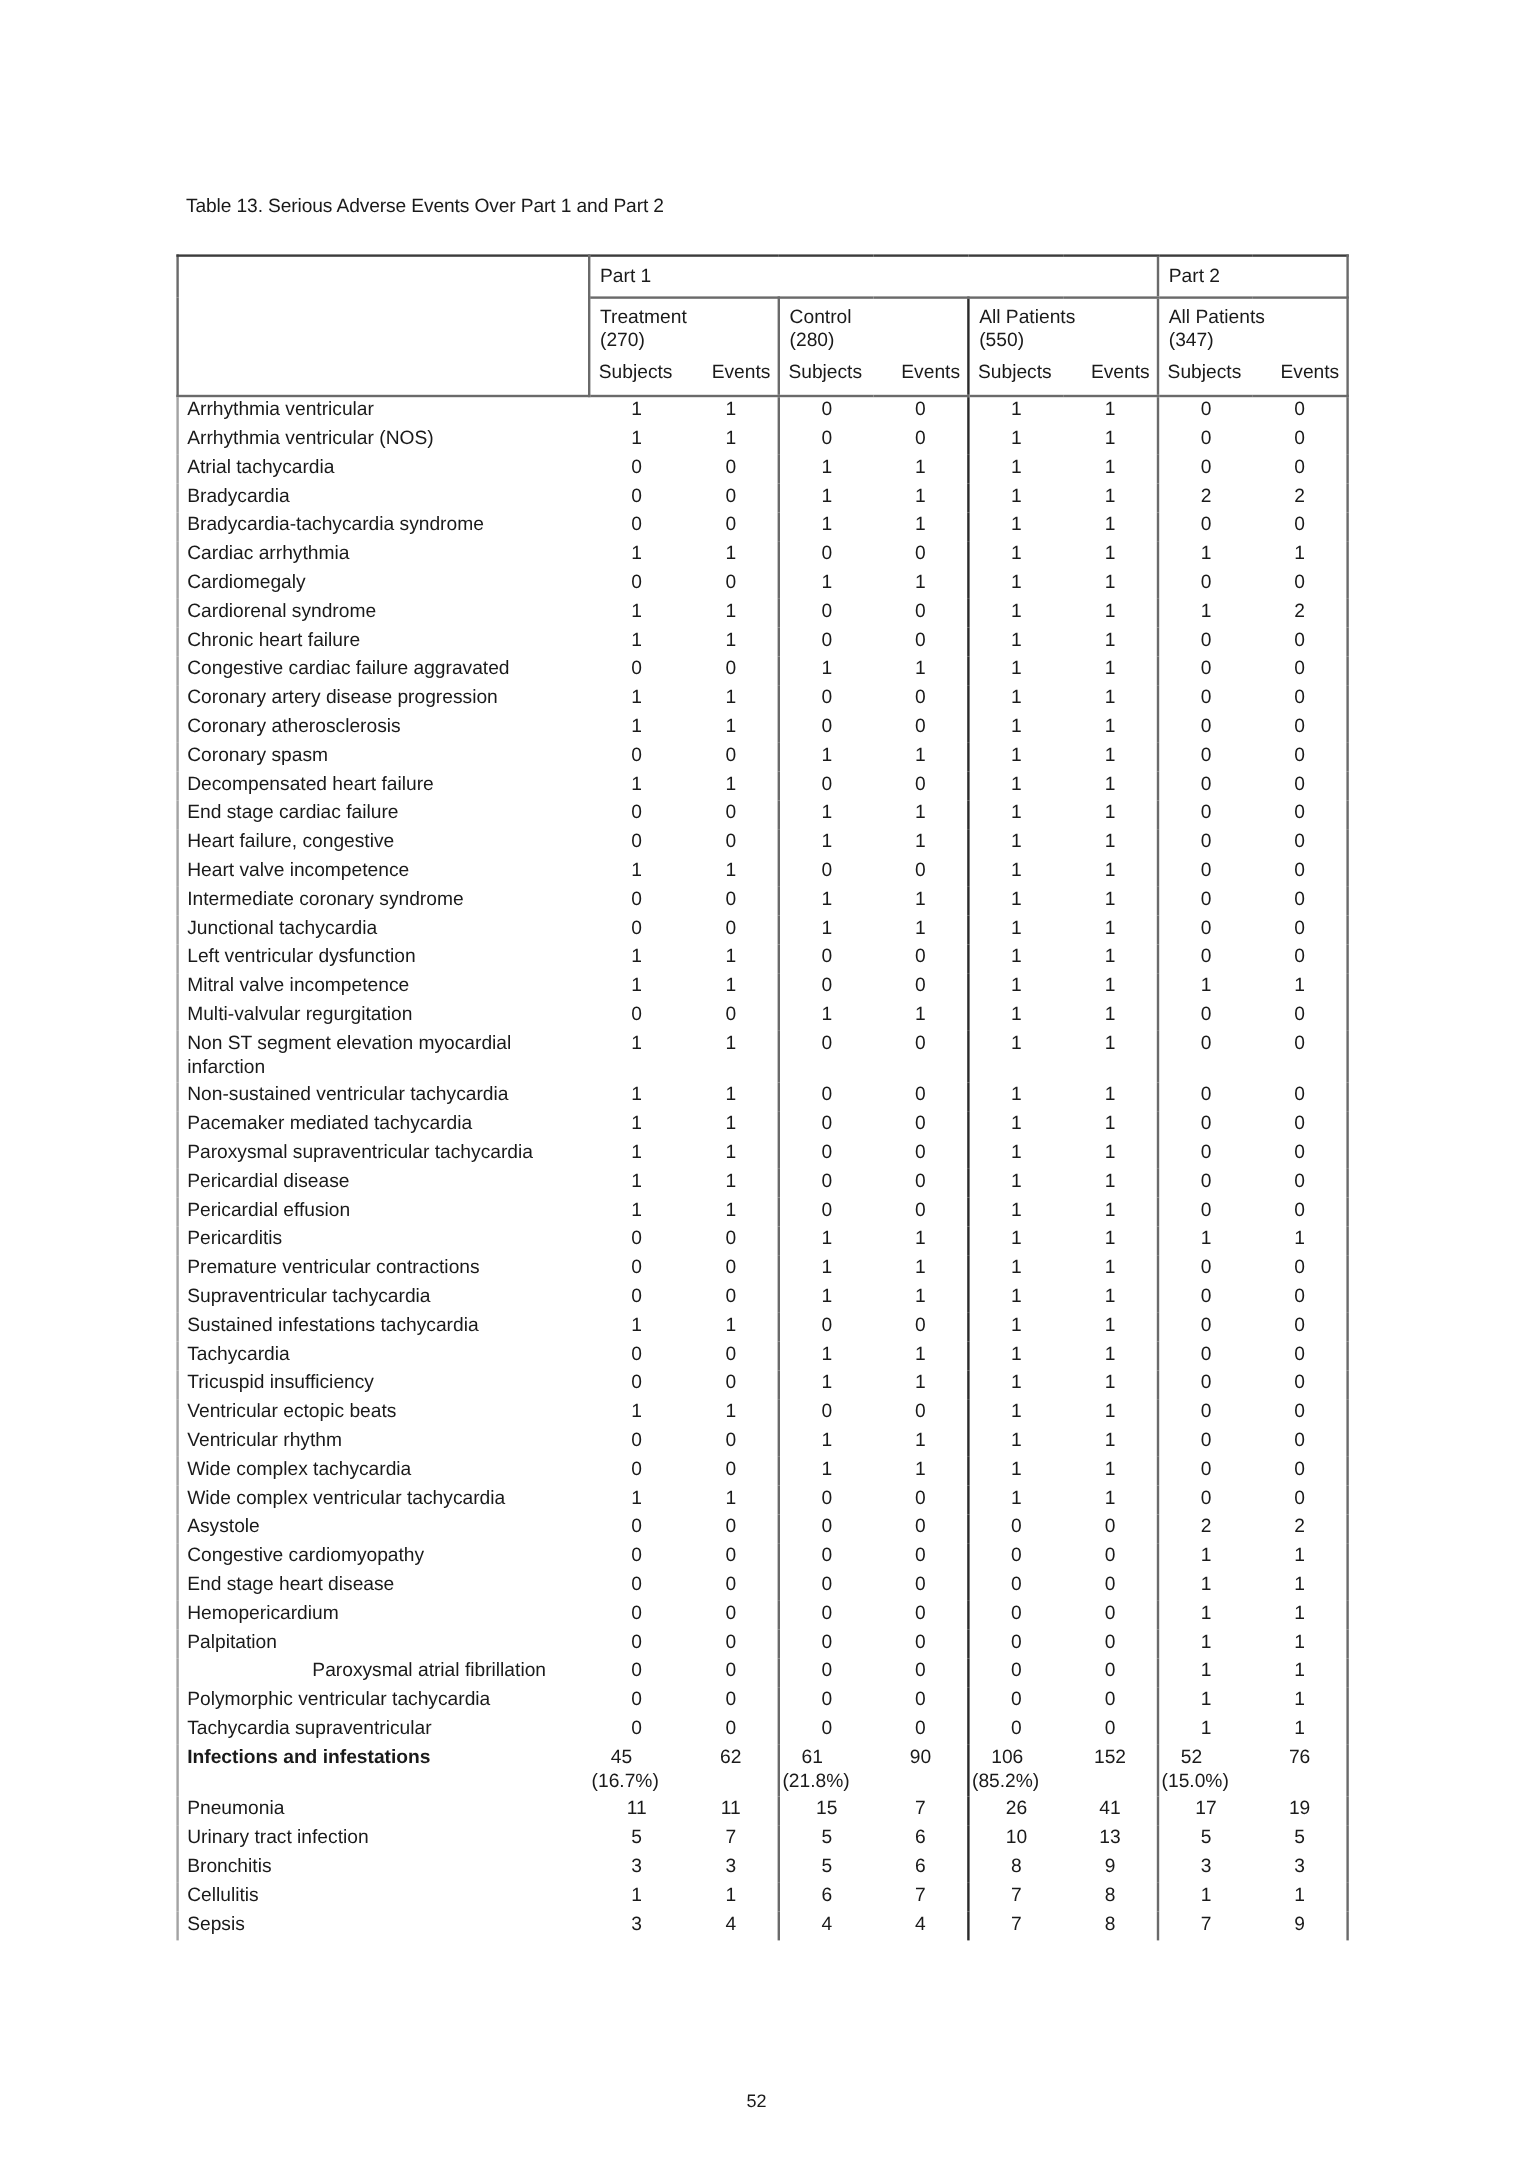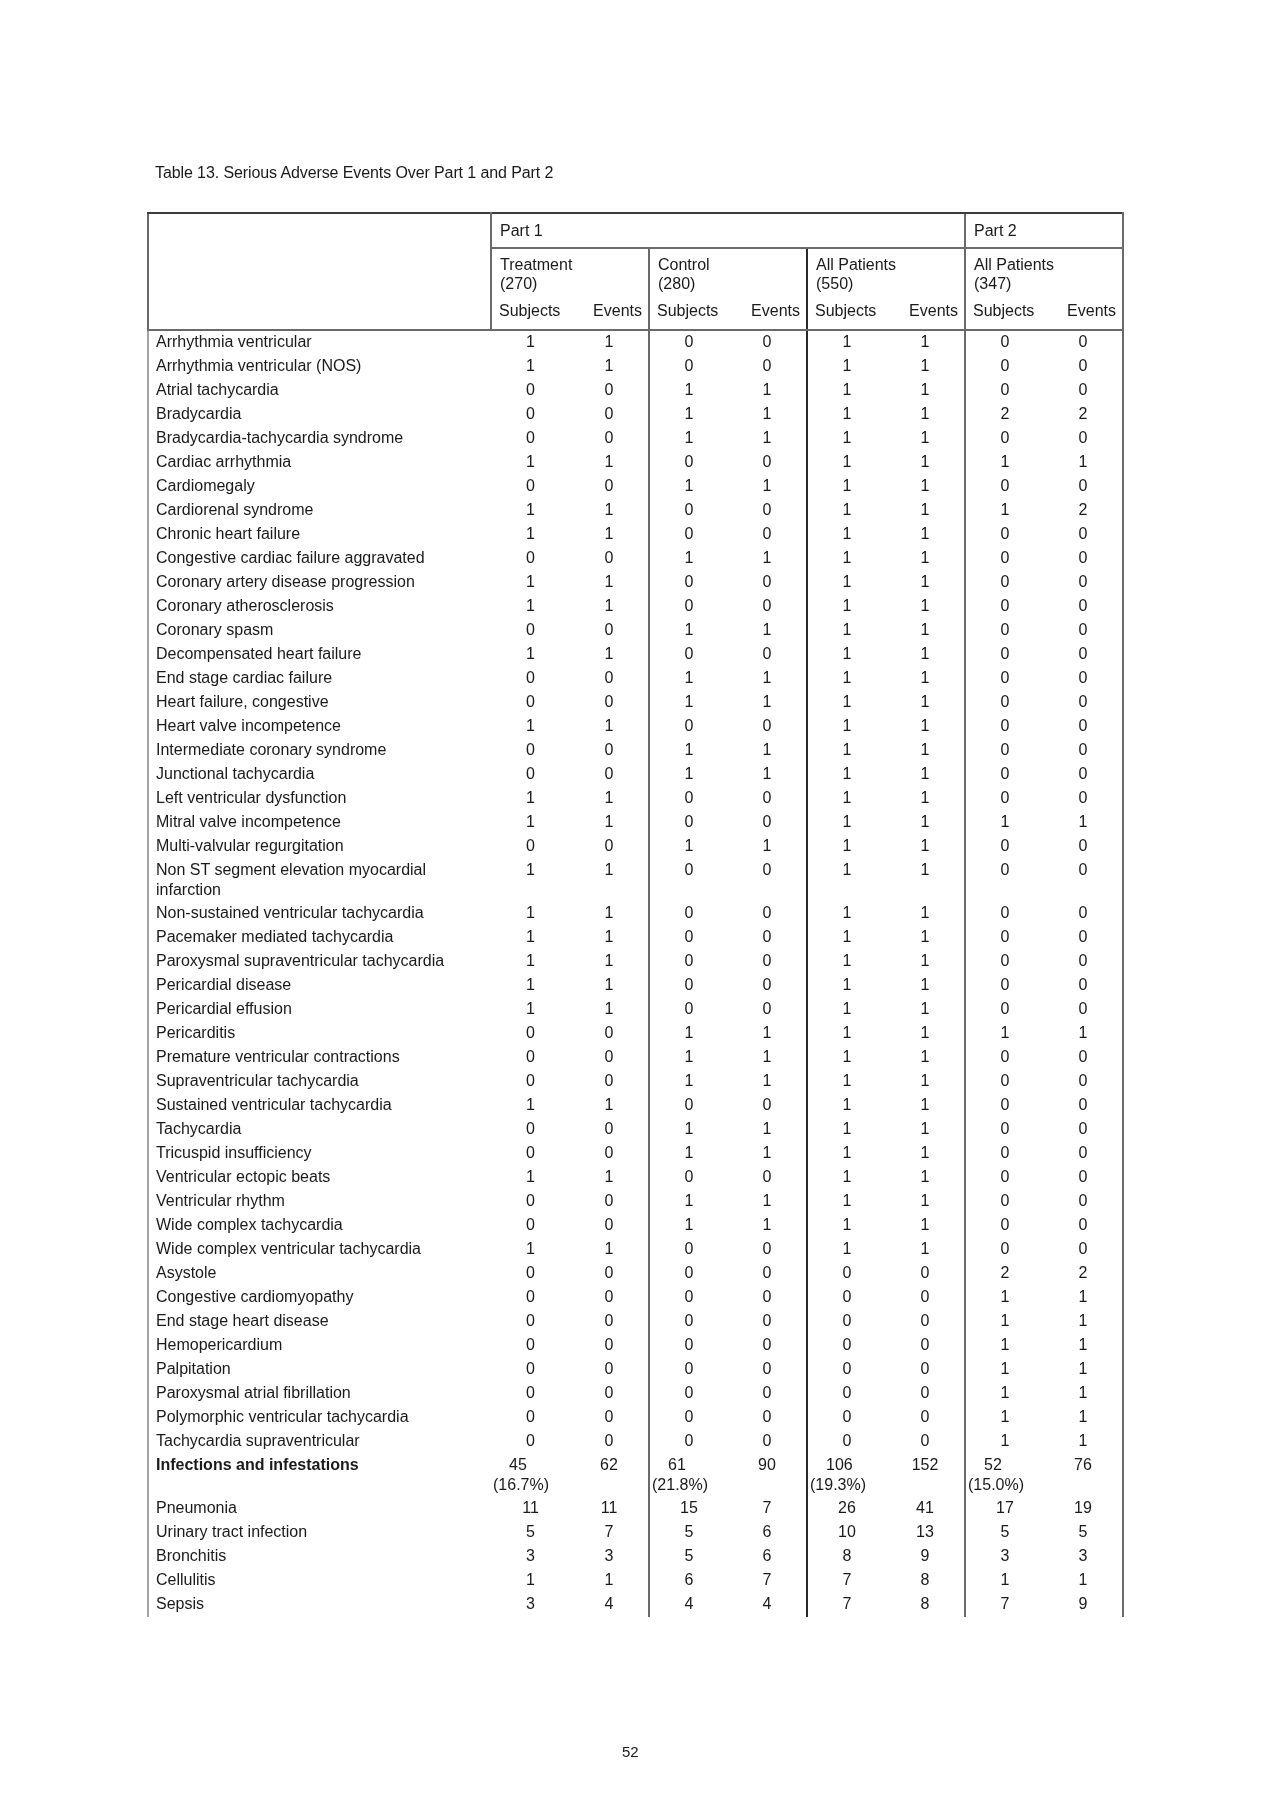--- a/index.html
+++ b/index.html
@@ -442,21 +442,21 @@
         <td class="num">0</td>
         <td class="num">0</td>
         <td class="num grp">1</td>
         <td class="num">1</td>
         <td class="num grp-dark">1</td>
         <td class="num">1</td>
         <td class="num grp">0</td>
         <td class="num right-edge">0</td>
       </tr>
       <tr>
-        <td class="label" style="width: 300px; white-space: normal; padding-right: 36px;">Sustained ventricular tachycardia</td>
+        <td class="label" style="width: 300px; white-space: normal; padding-right: 36px;">Sustained infestations tachycardia</td>
         <td class="num">1</td>
         <td class="num">1</td>
         <td class="num grp">0</td>
         <td class="num">0</td>
         <td class="num grp-dark">1</td>
         <td class="num">1</td>
         <td class="num grp">0</td>
         <td class="num right-edge">0</td>
       </tr>
       <tr>
@@ -574,21 +574,21 @@
         <td class="num">0</td>
         <td class="num">0</td>
         <td class="num grp">0</td>
         <td class="num">0</td>
         <td class="num grp-dark">0</td>
         <td class="num">0</td>
         <td class="num grp">1</td>
         <td class="num right-edge">1</td>
       </tr>
       <tr>
-        <td class="label" style="width: 300px; white-space: normal; padding-right: 36px;">Paroxysmal atrial fibrillation</td>
+        <td class="label" style="width: 300px; white-space: normal; padding-right: 36px; text-align: right;">Paroxysmal atrial fibrillation</td>
         <td class="num">0</td>
         <td class="num">0</td>
         <td class="num grp">0</td>
         <td class="num">0</td>
         <td class="num grp-dark">0</td>
         <td class="num">0</td>
         <td class="num grp">1</td>
         <td class="num right-edge">1</td>
       </tr>
       <tr>
@@ -620,21 +620,21 @@
           <span class="pct" style="margin-left: -8px;">(16.7%)</span>
         </td>
         <td class="num">62</td>
         <td class="num-left grp">
           <span class="pct" style="padding-left: 8px;">61</span>
           <span class="pct" style="margin-left: -8px;">(21.8%)</span>
         </td>
         <td class="num">90</td>
         <td class="num-left grp-dark">
           <span class="pct" style="padding-left: 8px;">106</span>
-          <span class="pct" style="margin-left: -8px;">(19.3%)</span>
+          <span class="pct" style="margin-left: -8px;">(85.2%)</span>
         </td>
         <td class="num">152</td>
         <td class="num-left grp">
           <span class="pct" style="padding-left: 8px;">52</span>
           <span class="pct" style="margin-left: -8px;">(15.0%)</span>
         </td>
         <td class="num right-edge">76</td>
       </tr>
       <tr>
         <td class="label" style="width: 300px; white-space: normal; padding-right: 36px;">Pneumonia</td>

